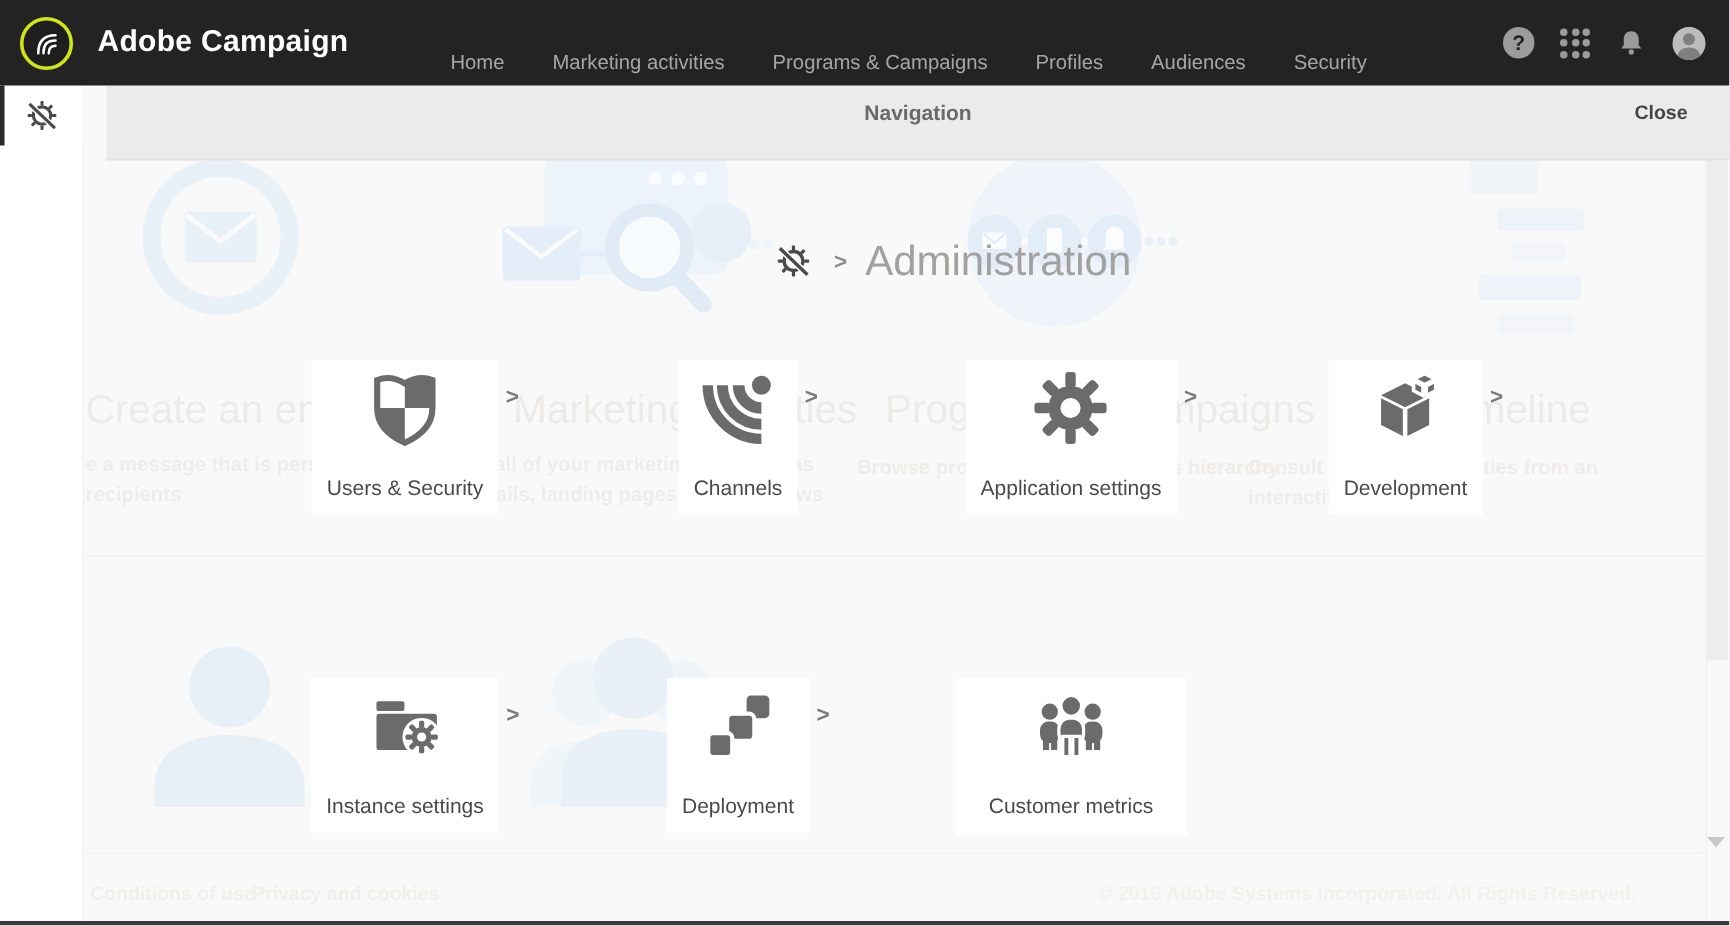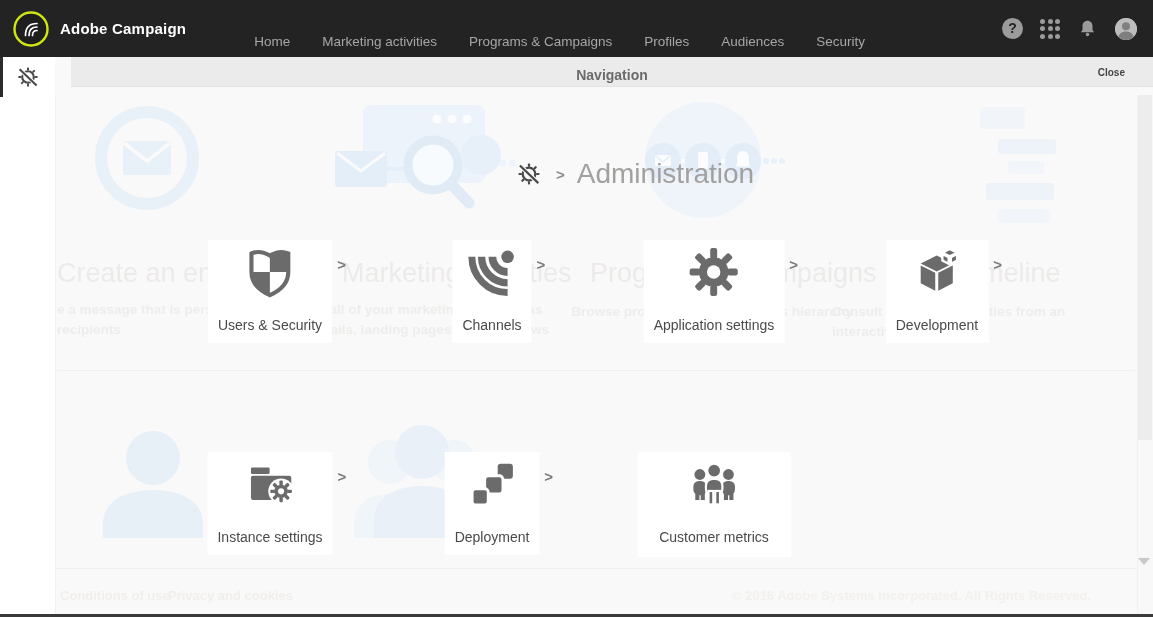--- a/index.html
+++ b/index.html
@@ -3,38 +3,38 @@
 <meta charset="utf-8">
 <style>
   * { margin:0; padding:0; box-sizing:border-box; }
   body { font-family:"Liberation Sans", sans-serif; background:#dcdcdc; }
   .screen { position:relative; width:1153px; height:617px; background:#f9f9f9; overflow:hidden; }
 
   
   .topbar { position:absolute; left:0; top:0; width:100%; height:57px; background:#232323;
             display:flex; align-items:center; z-index:40; }
   .brand { display:flex; align-items:center; margin-left:12px; cursor:pointer; }
-  .brand-title { color:#fff; font-size:15px; font-weight:700; margin-left:10px; letter-spacing:.2px; }
+  .brand-title { color:#fff; font-size:20px; font-weight:700; margin-left:15px; letter-spacing:.2px; }
   .topnav { display:flex; align-items:center; margin-left:52px; }
   .topnav span { color:#a6a6a6; font-size:13.5px; padding:0 16px; cursor:pointer; white-space:nowrap;margin-top:25px; }
   .topbar-icons { margin-left:auto; margin-right:16px; display:flex; align-items:center; gap:17px; }
   .help-icon { width:21px; height:21px; border-radius:50%; background:#9b9b9b; color:#232323;
                font-weight:700; font-size:14px; line-height:21px; text-align:center; cursor:pointer; }
   .grid-icon { width:20px; height:20px; display:grid; grid-template-columns:repeat(3,1fr);
                grid-template-rows:repeat(3,1fr); gap:2.5px; cursor:pointer; }
   .grid-icon i { background:#9b9b9b; border-radius:50%; }
   .bell-icon, .avatar-icon { cursor:pointer; display:block; }
   .avatar-wrap { width:22px; height:22px; border-radius:50%; background:#bdbdbd; overflow:hidden; cursor:pointer; }
 
   
-  .navbar { position:absolute; left:71px; top:57px; right:0; height:30px; background:#ebebeb;
+  .navbar { position:absolute; left:71px; top:57px; right:0; height:50px; background:#ebebeb;
             border-bottom:1px solid #e3e3e3; z-index:30; }
   .nav-title { position:absolute; left:0; right:0; top:10px; text-align:center;
                font-size:14px; font-weight:700; color:#6a6a6a; }
-  .close-btn { position:absolute; right:28px; top:10px; font-size:10px; font-weight:700;
+  .close-btn { position:absolute; right:28px; top:10px; font-size:13px; font-weight:700;
                color:#454545; cursor:pointer; }
 
   
   .sidebar { position:absolute; left:0; top:57px; bottom:0; width:55px; background:#fff; z-index:35; }
   .accent-strip { position:absolute; left:0; top:57px; width:3px; height:40px; background:#2b2b2b; z-index:36; }
   .sidebar-admin { position:absolute; left:16px; top:8px; width:24px; height:24px; cursor:pointer; }
 
   
   .content { position:absolute; left:55px; top:95px; right:0; bottom:0; background:#f9f9f9;
              border-left:1px solid #f1f1f1; }

